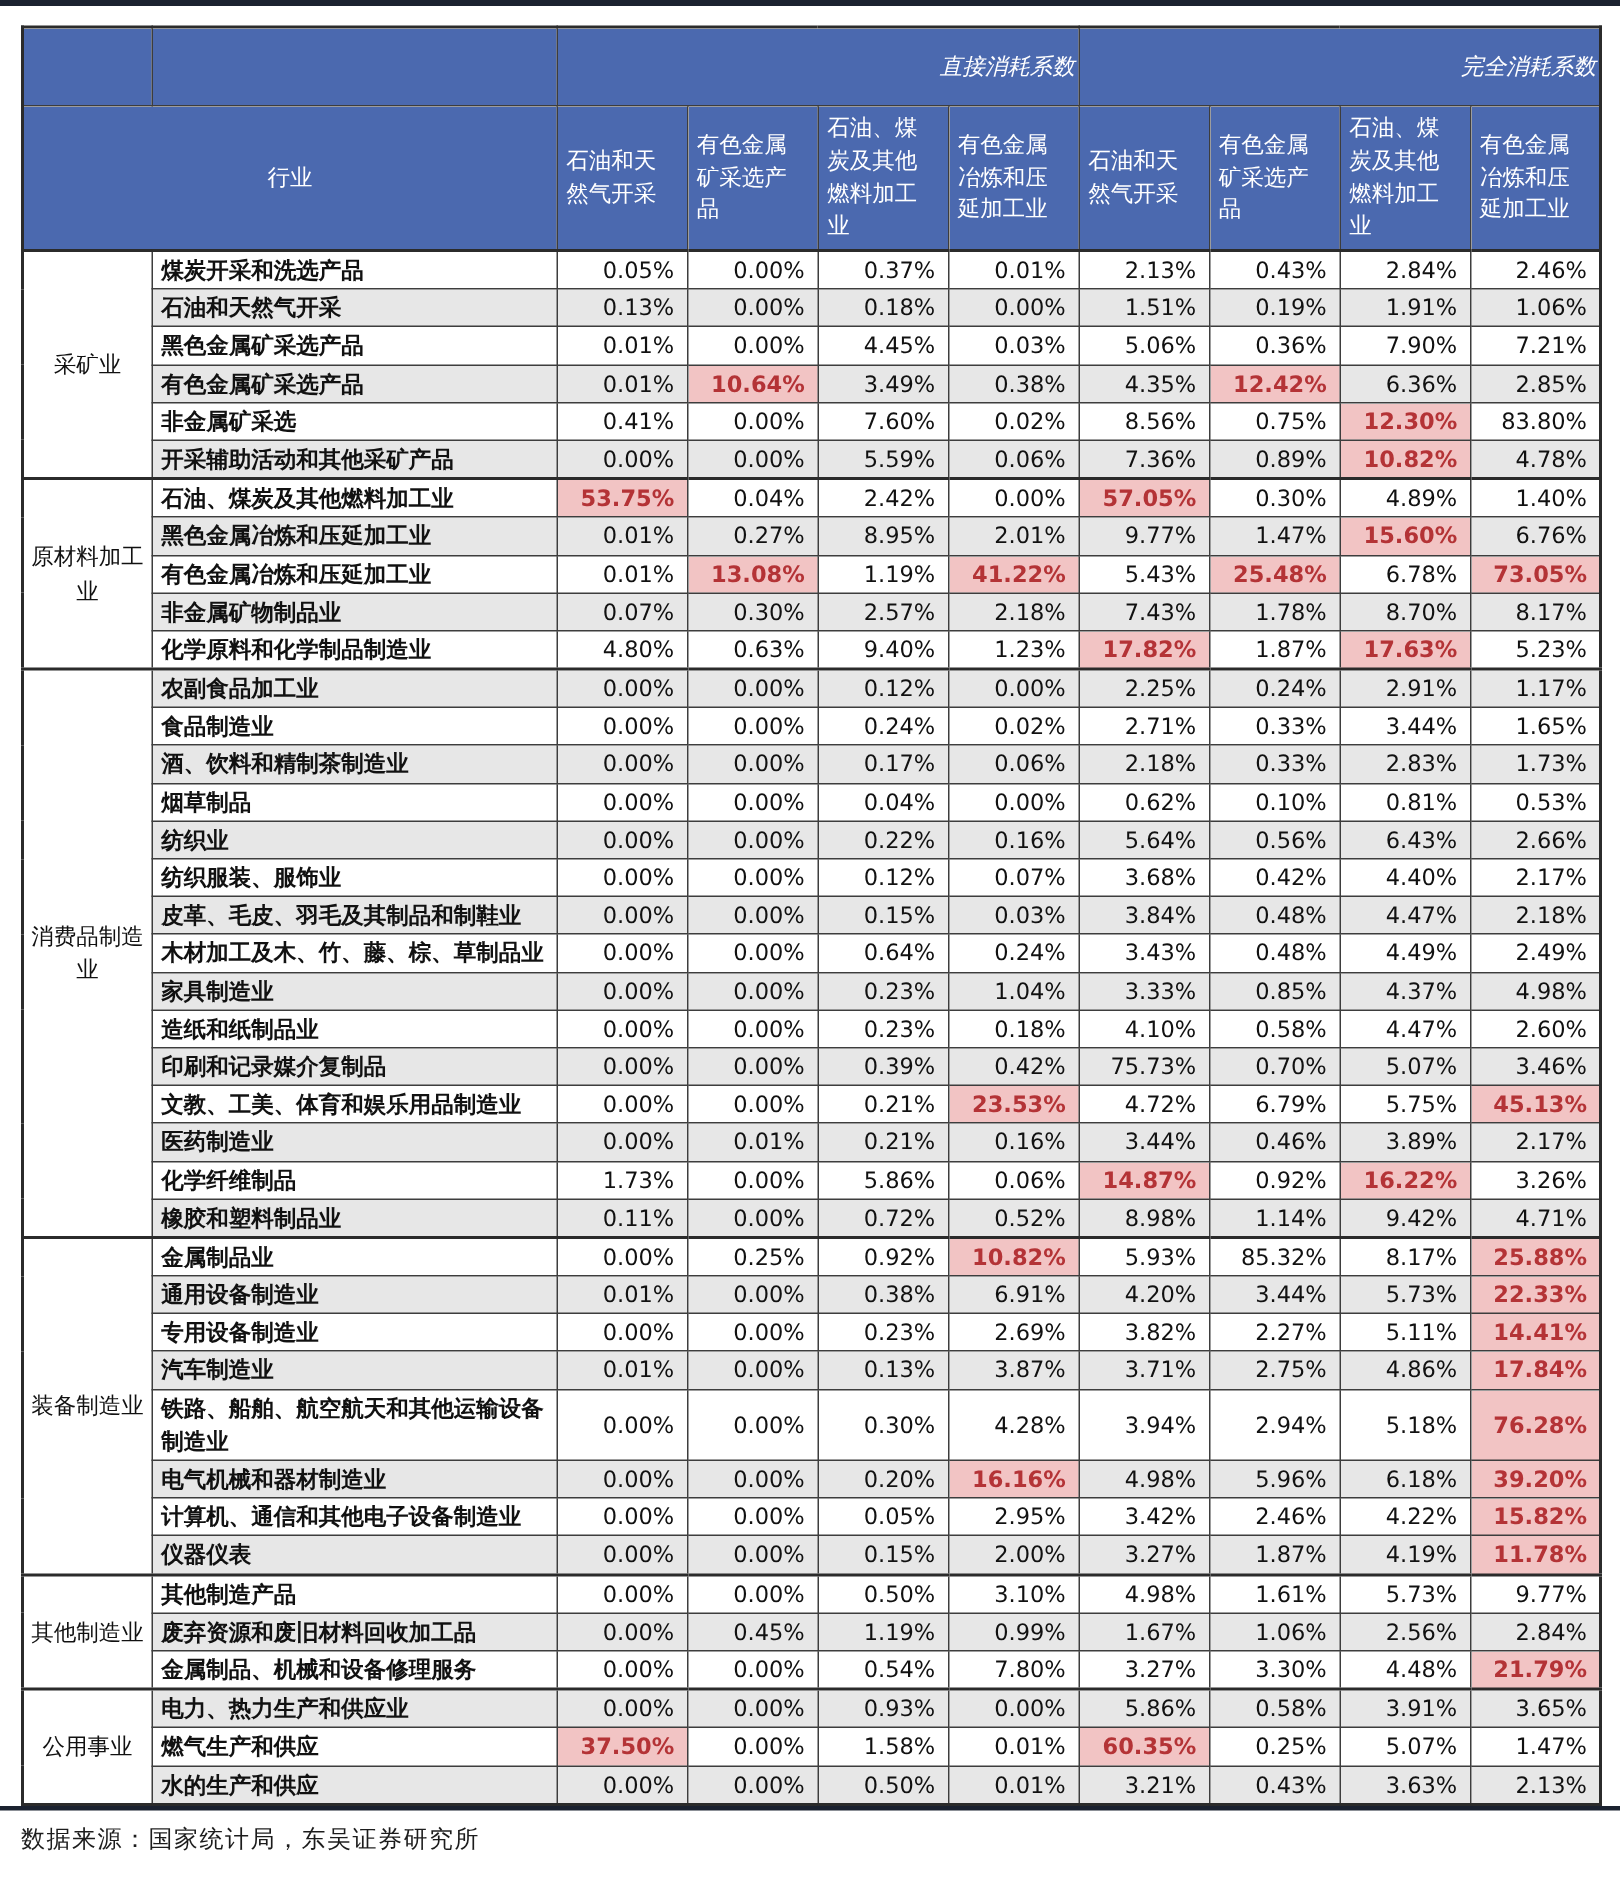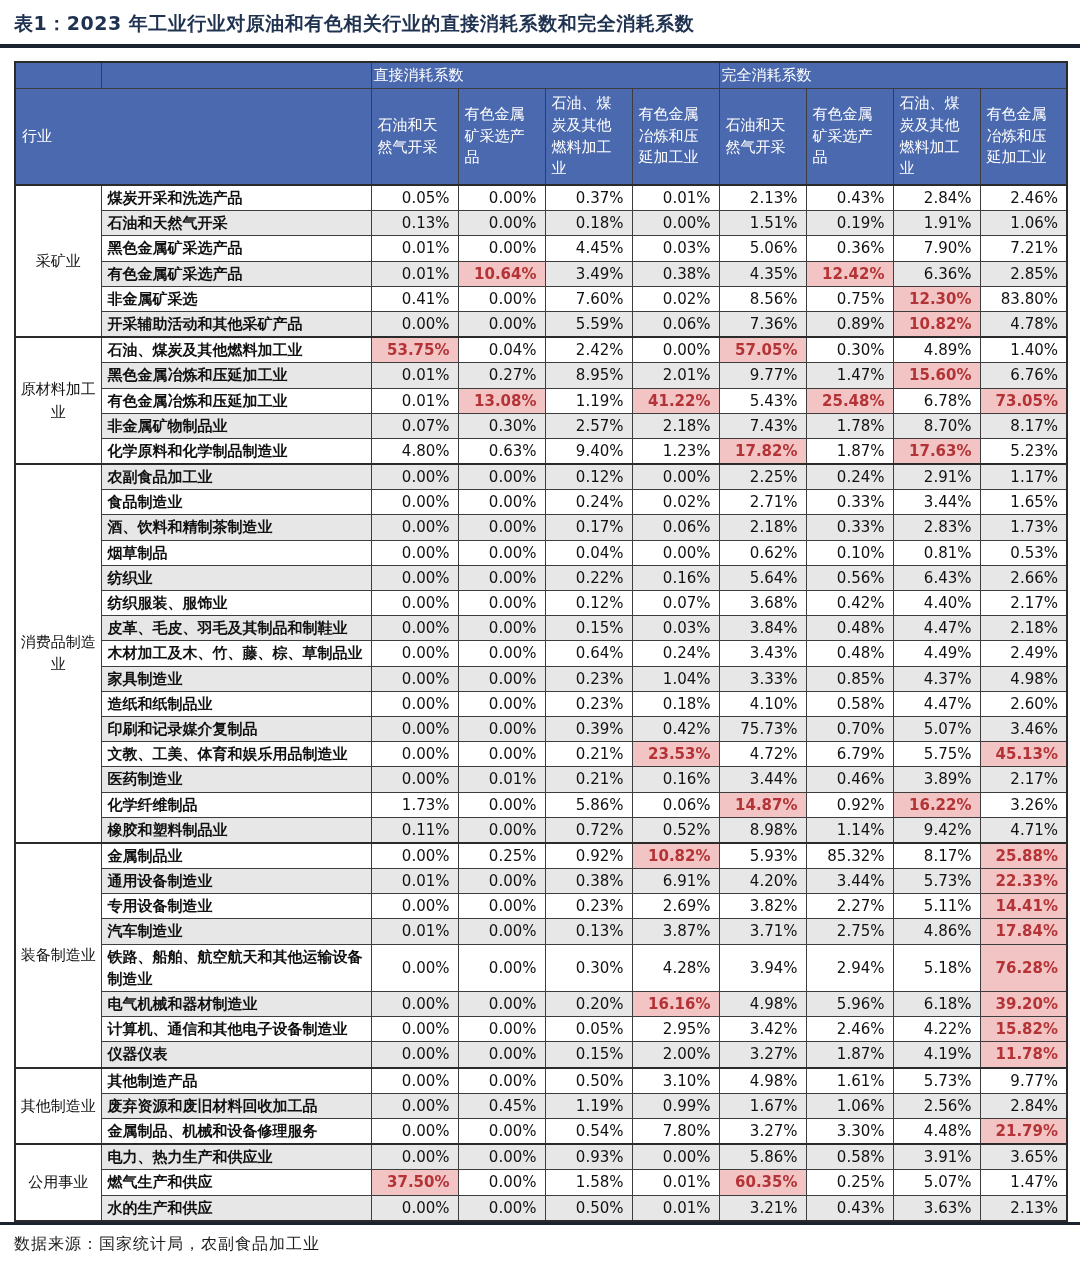--- a/index.html
+++ b/index.html
@@ -33,29 +33,29 @@
     border:1px solid #3d3d3d;
     font-size:15px;
     overflow:hidden;
   }
 
   thead th {
     background:#4b69af;
     color:#ffffff;
     font-weight:normal;
   }
-  tr.h1 th { height:24px; font-size:15px; text-align:left; padding:3px 2px; }
+  tr.h1 th { height:24px; font-size:15px; text-align:right; padding:16px 2px;font-style:italic; }
   tr.h2 th {
     text-align:left;
     vertical-align:middle;
     padding:4px 6px;
     line-height:1.45;
     height:88px;
   }
-  tr.h2 th.industry-head { }
+  tr.h2 th.industry-head { text-align:center; }
   tr.h2 th { border-bottom:2px solid #2b2b2b; }
 
   tbody td { padding:1px 6px; line-height:1.48; vertical-align:middle; }
   tbody tr:nth-child(even) td { background:#e7e7e7; }
   tbody td.group-cell {
     background:#ffffff !important;
     text-align:center;
     padding:0 4px;
     line-height:1.5;
   }
@@ -69,21 +69,20 @@
     color:#1c1c1c;
     padding:9px 14px 12px 14px;
     letter-spacing:1px;
   }
 </style>
 </head>
 <body>
 
 <div class="page">
 
-  <div class="title">表1：2023 年工业行业对原油和有色相关行业的直接消耗系数和完全消耗系数</div>
   <div class="rule"></div>
 
   <table class="coef">
     <colgroup>
       <col style="width:86px">
       <col style="width:270px">
       <col style="width:87px">
         <col style="width:87px">
         <col style="width:87px">
         <col style="width:87px">
@@ -555,15 +554,15 @@
           <td class="num">0.01%</td>
           <td class="num">3.21%</td>
           <td class="num">0.43%</td>
           <td class="num">3.63%</td>
           <td class="num">2.13%</td>
         </tr>
       </tbody>
   </table>
 
   <div class="rule bottom" style="margin-top:0;"></div>
-  <div class="footer">数据来源：国家统计局，农副食品加工业</div>
+  <div class="footer">数据来源：国家统计局，东吴证券研究所</div>
 
 </div>
 
 </body></html>

